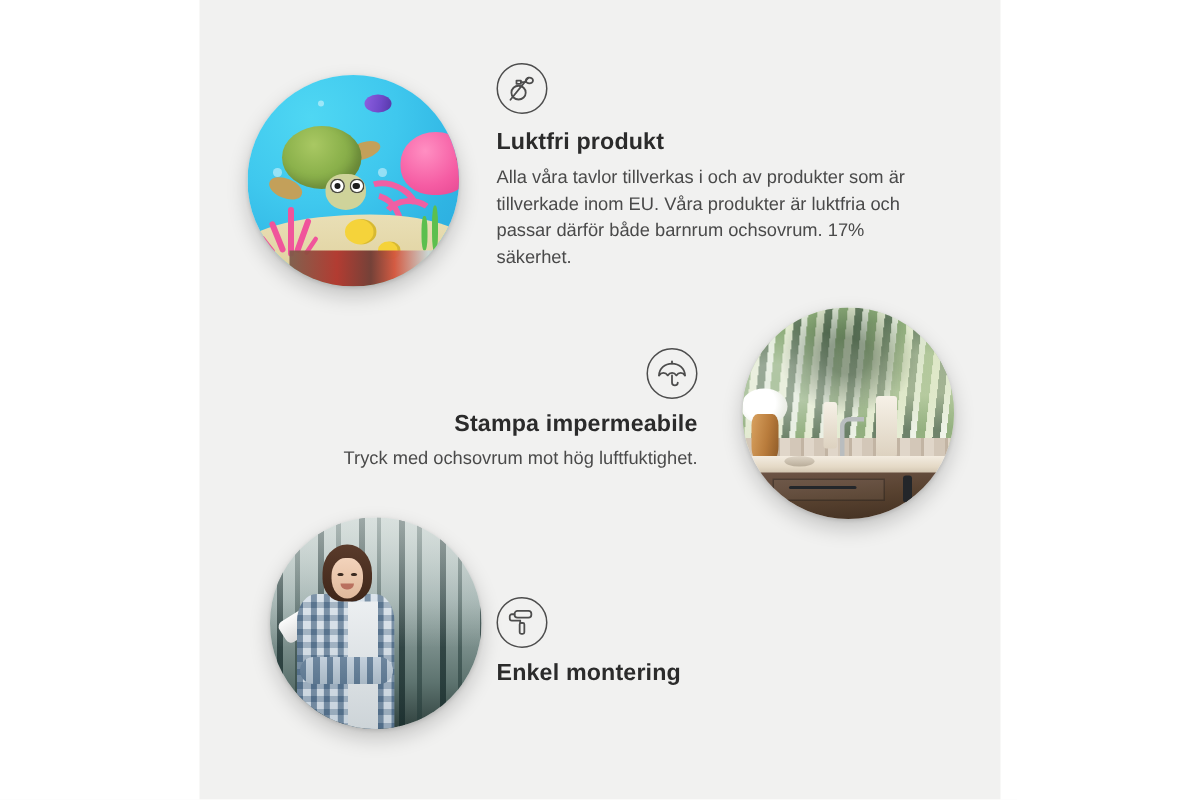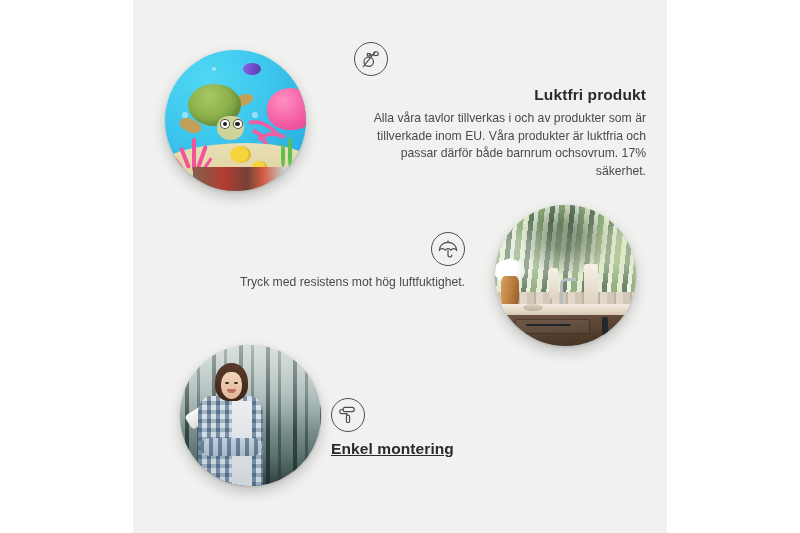--- a/index.html
+++ b/index.html
@@ -309,33 +309,33 @@
     margin: 0;
   }
   .f-text {
     font-size: 12.2px;
     line-height: 1.45;
     color: #4a4a4a;
     margin: 0;
   }
 
   
-  .feature-odourless { left: 331px; top: 42px; width: 292px; text-align: right; margin-left: 23px; }
+  .feature-odourless { left: 331px; top: 42px; width: 292px; text-align: left; }
   .feature-odourless .icon-circle { margin-bottom: 10px; }
   .feature-odourless .f-title { margin-bottom: 6px; }
 
   
   .feature-waterproof { left: 180px; top: 232px; width: 285px; text-align: right; }
   .feature-waterproof .icon-circle { margin-left: auto; margin-bottom: 8px; }
   .feature-waterproof .f-title { margin-bottom: 5px; }
 
   
   .feature-mounting { left: 331px; top: 398px; width: 280px; text-align: left; }
   .feature-mounting .icon-circle { margin-bottom: 8px; }
-  .feature-mounting .f-title { margin-bottom: 5px; text-decoration: underline; }
+  .feature-mounting .f-title { margin-bottom: 5px; }
 </style>
 </head>
 <body>
 
 <div class="stage">
 
   <div class="panel"></div>
 
   <div class="photo photo-sea">
     <div class="inner">
@@ -425,21 +425,22 @@
 
   <div class="feature feature-waterproof">
     <div class="icon-circle">
       <svg width="22" height="22" viewBox="0 0 24 24" fill="none" stroke="#4d4d4d" stroke-width="1.3" stroke-linecap="round" stroke-linejoin="round">
         <path d="M2.6 13.4c0-5 4.2-8.6 9.4-8.6s9.4 3.6 9.4 8.6"></path>
         <path d="M2.6 13.4c1.6-2.4 4.7-2.4 6.3 0 1.6-2.4 4.7-2.4 6.3 0 1.6-2.4 4.7-2.4 6.2 0"></path>
         <path d="M12 13.4v5.2a2.1 2.1 0 0 0 4.2 0"></path>
         <path d="M12 4.8V3.2"></path>
       </svg>
     </div>
-    <div class="f-text">Tryck med resistens mot hög luftfuktighet.</div>
+    <div class="f-title">Stampa impermeabile</div>
+    <div class="f-text">Tryck med ochsovrum mot hög luftfuktighet.</div>
   </div>
 
   <div class="feature feature-mounting">
     <div class="icon-circle">
       <svg width="22" height="22" viewBox="0 0 24 24" fill="none" stroke="#4d4d4d" stroke-width="1.3" stroke-linecap="round" stroke-linejoin="round">
         <rect x="6.6" y="3.6" width="12.2" height="4.8" rx="2.1"></rect>
         <path d="M6.6 6h-2a1.5 1.5 0 0 0-1.5 1.5v1.6a1.5 1.5 0 0 0 1.5 1.5h6.1"></path>
         <path d="M10.7 10.6v1.7h1.5"></path>
         <rect x="10.3" y="12.3" width="3.4" height="7.9" rx="1.1"></rect>
       </svg>

